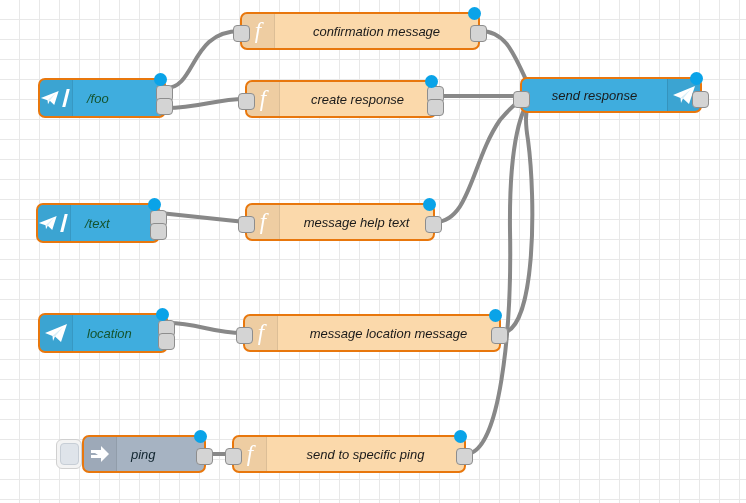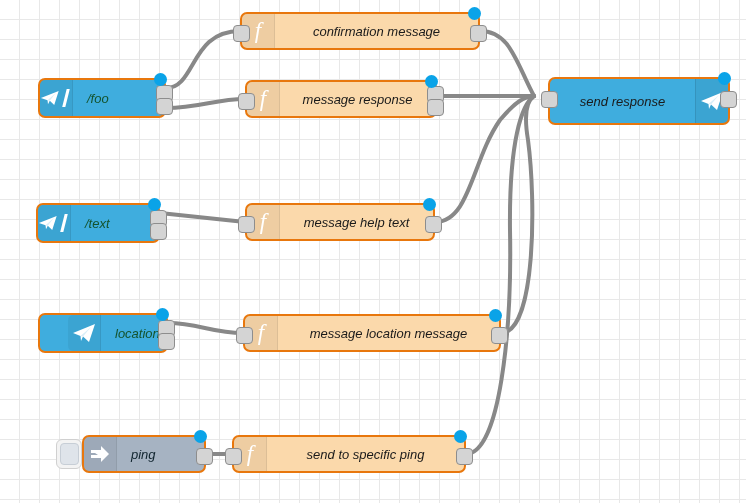--- a/index.html
+++ b/index.html
@@ -185,27 +185,27 @@
         <div class="status-dot"></div>
         <div class="port out" style="top: 4.83333px;"></div>
         <div class="port out" style="top: 18.1667px;"></div>
       </div>
       <div class="node node-fn" style="left: 245px; top: 80px; width: 192px; height: 38px;">
         <div class="node-icon">
           <svg class="glyph" width="20" height="24" viewBox="0 0 20 24">
             <text x="10" y="19" text-anchor="middle" font-family="Liberation Serif, serif" font-style="italic" font-size="23" fill="#ffffff">f</text>
           </svg>
         </div>
-        <div class="node-label">message response</div>
+        <div class="node-label">create response</div>
         <div class="status-dot"></div>
         <div class="port in" style="top: 10.5px;"></div>
         <div class="port out" style="top: 4.16667px;"></div>
         <div class="port out" style="top: 16.8333px;"></div>
       </div>
-      <div class="node node-tg" style="left: 548px; top: 77px; width: 182px; height: 48px;">
+      <div class="node node-tg" style="left: 520px; top: 77px; width: 182px; height: 36px;">
         <div class="node-label">send response</div>
         <div class="node-icon right">
           <svg class="glyph" width="24" height="22" viewBox="0 0 24 22">
             <path d="M1 11 L23 2 L17 20 L11 14.5 L9 19 L8.5 14 Z" fill="#ffffff"></path>
             <path d="M8.5 14 L19 5 L11 14.5 Z" fill="#d8eef8"></path>
           </svg>
         </div>
         <div class="status-dot"></div>
         <div class="port in" style="top: 11.5px;"></div>
         <div class="port out" style="top: 11.5px;"></div>
@@ -227,21 +227,21 @@
         <div class="node-icon">
           <svg class="glyph" width="20" height="24" viewBox="0 0 20 24">
             <text x="10" y="19" text-anchor="middle" font-family="Liberation Serif, serif" font-style="italic" font-size="23" fill="#ffffff">f</text>
           </svg>
         </div>
         <div class="node-label">message help text</div>
         <div class="status-dot"></div>
         <div class="port in" style="top: 10.5px;"></div>
         <div class="port out" style="top: 10.5px;"></div>
       </div>
-      <div class="node node-tg" style="left: 38px; top: 313px; width: 130px; height: 40px; padding-left: 28px;">
+      <div class="node node-tg" style="left: 38px; top: 313px; width: 130px; height: 40px;">
         <div class="node-icon">
           <svg class="glyph" width="24" height="22" viewBox="0 0 24 22">
             <path d="M1 11 L23 2 L17 20 L11 14.5 L9 19 L8.5 14 Z" fill="#ffffff"></path>
             <path d="M8.5 14 L19 5 L11 14.5 Z" fill="#d8eef8"></path>
           </svg>
         </div>
         <div class="node-label tg">location</div>
         <div class="status-dot"></div>
         <div class="port out" style="top: 4.83333px;"></div>
         <div class="port out" style="top: 18.1667px;"></div>

